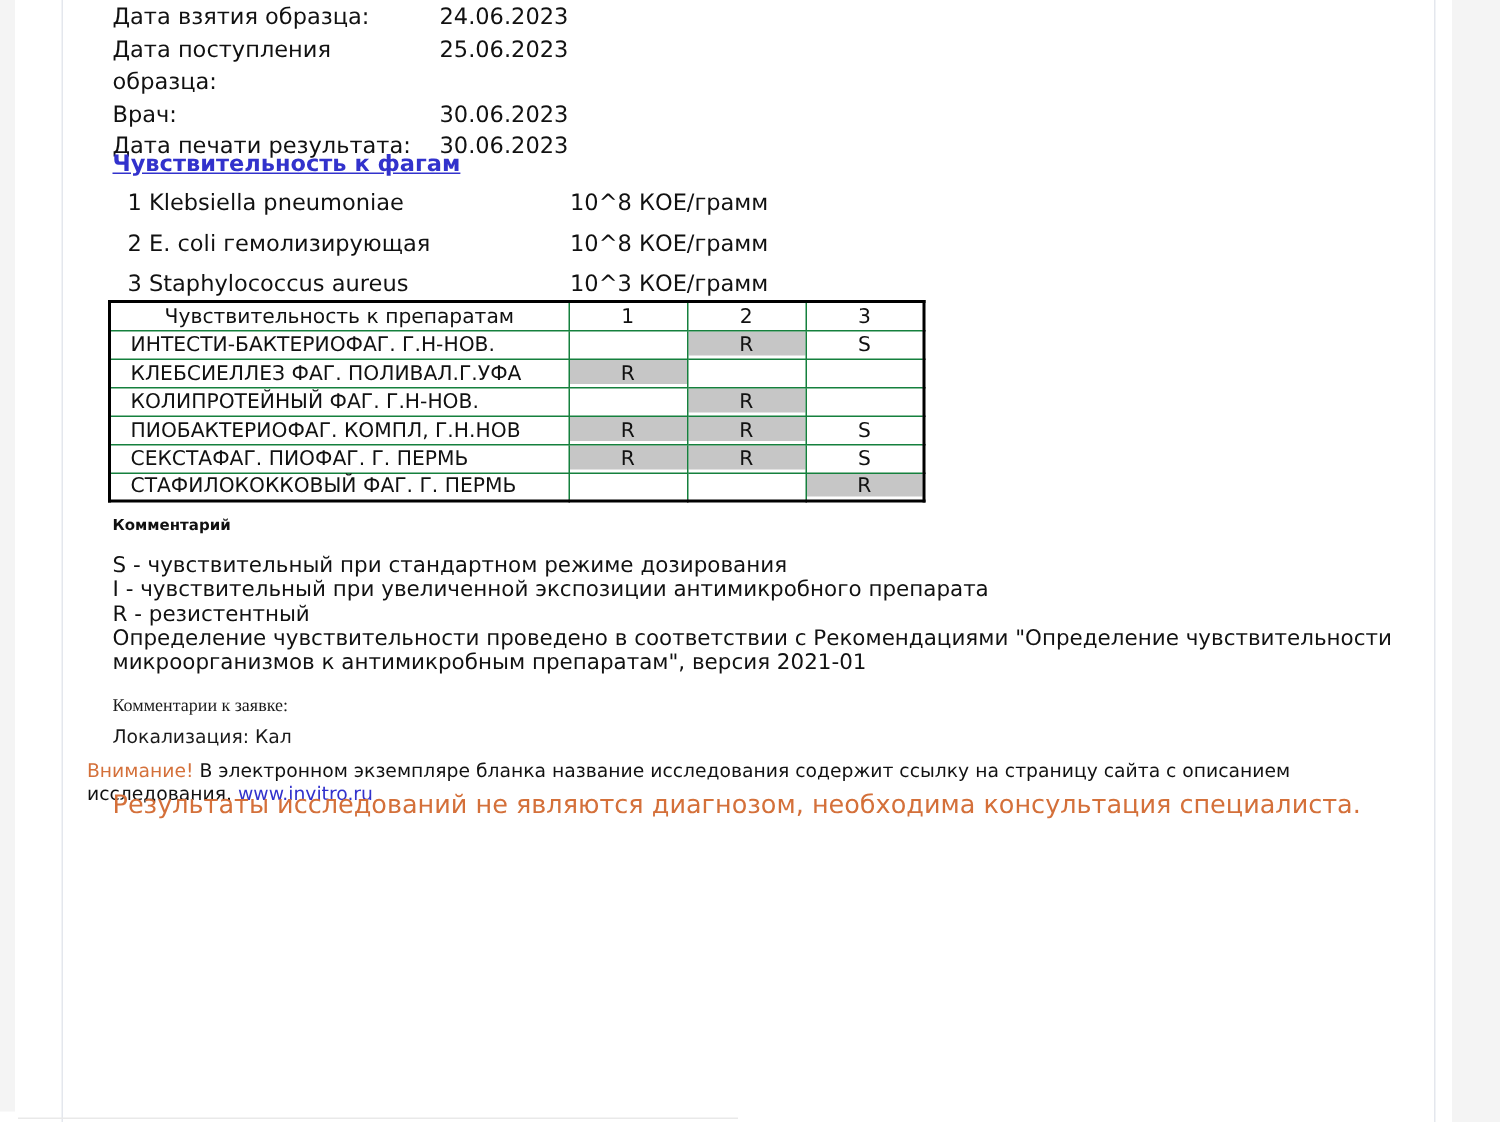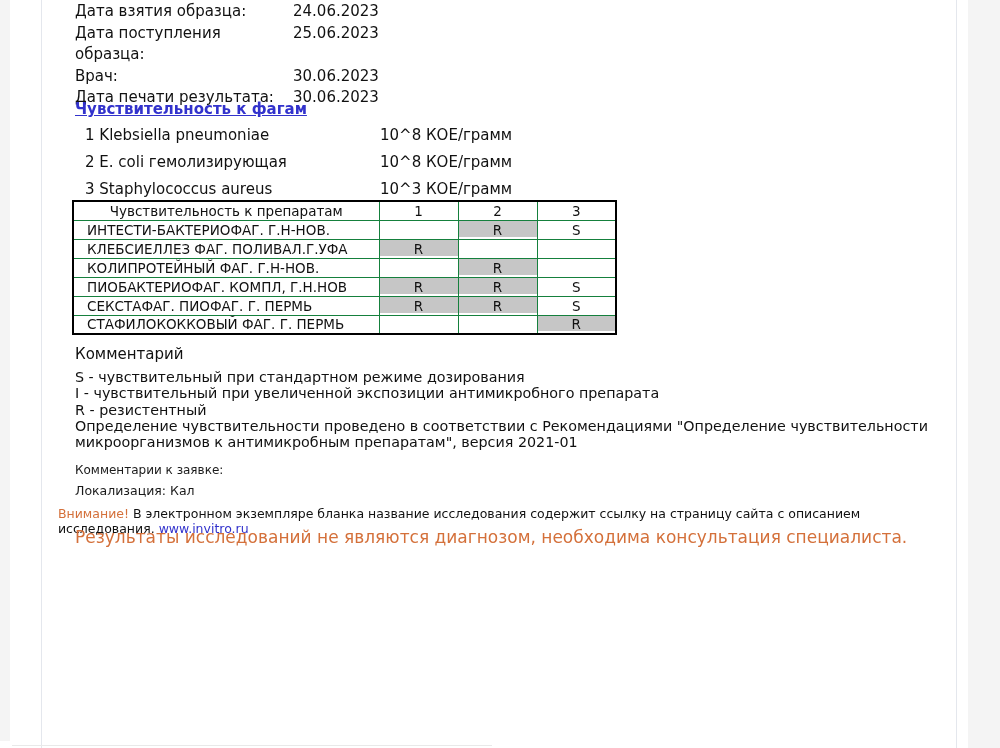--- a/index.html
+++ b/index.html
@@ -32,25 +32,25 @@
 
   
   .sens-table { position: absolute; left: 72px; top: 200px; border-collapse: collapse; border: 2px solid #000; font-size: 13.5px; font-family: "DejaVu Sans", "Liberation Sans", sans-serif; }
   .sens-table th, .sens-table td { border: 1px solid #15803d; height: 19px; font-weight: normal; padding: 0; vertical-align: middle; }
   .sens-table .name-col { width: 306px; text-align: center; }
   .sens-table td.name { width: 306px; text-align: left; padding-left: 13px; }
   .sens-table .val { width: 79px; text-align: center; }
   .sens-table td.hl { background: linear-gradient(var(--cell_gray, #c6c6c6), var(--cell_gray, #c6c6c6)) no-repeat; background-size: 100% calc(100% - 2px); }
 
   
-  .comment-title { position: absolute; left: 75px; top: 345px; font-size: 15px; font-weight: normal; }
+  .comment-title { position: absolute; left: 75px; top: 345px; font-size: 10px; font-weight: bold; }
   .legend { position: absolute; left: 75px; top: 369px; font-size: 14.3px; line-height: 16.3px; width: 886px; }
 
   
-  .req-comments { position: absolute; left: 75px; top: 463px; font-size: 12px; color: #1a1a1a; }
+  .req-comments { position: absolute; left: 75px; top: 463px; font-size: 12px; color: #1a1a1a; font-family: Liberation Serif, serif; }
   .localization { position: absolute; left: 75px; top: 483px; font-size: 12.5px; color: #1a1a1a; }
 
   
   .warning1 { position: absolute; left: 58px; top: 506px; font-size: 12.5px; width: 880px; }
   .warning2 { position: absolute; left: 75px; top: 527px; font-size: 17px; color: var(--orange, #d4703a); width: 880px; }
   .orange-text { color: var(--orange, #d4703a); }
   .invitro-link { color: var(--link_blue, #3232cc); cursor: pointer; text-decoration: none; }
 </style>
 </head>
 <body>

